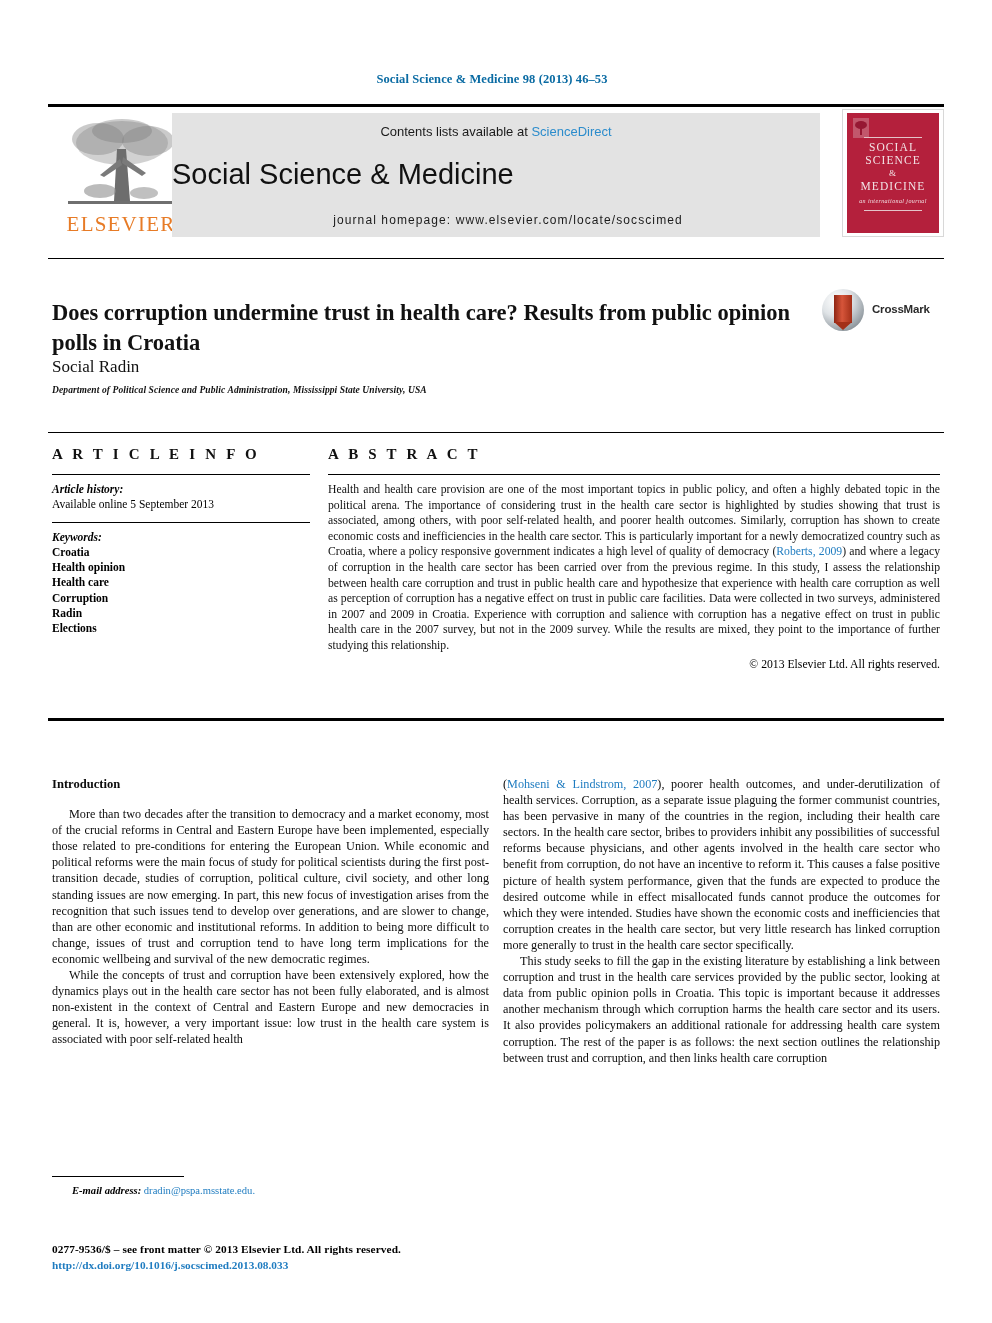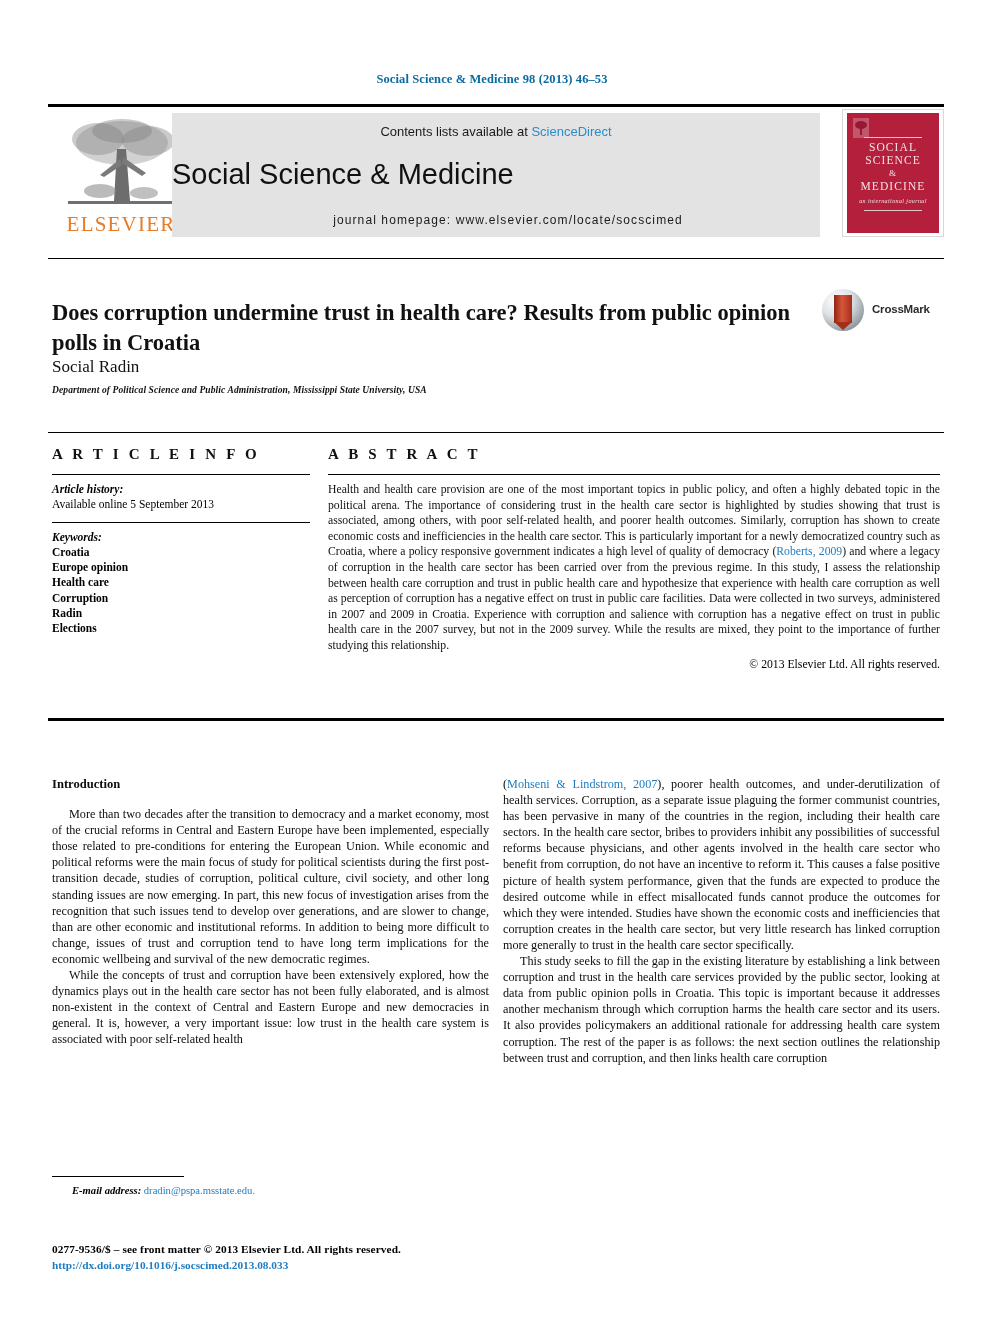--- a/index.html
+++ b/index.html
@@ -408,21 +408,21 @@
 
   <div class="info-col">
     <div class="sec-head">A R T I C L E  I N F O</div>
     <div class="hairline"></div>
     <div class="info-label">Article history:</div>
     <div class="info-text">Available online 5 September 2013</div>
     <div class="hairline thin"></div>
     <div class="info-label">Keywords:</div>
     <div class="kw-list">
       <div>Croatia</div>
-      <div>Europe opinion</div>
+      <div>Health opinion</div>
       <div>Health care</div>
       <div>Corruption</div>
       <div>Radin</div>
       <div>Elections</div>
     </div>
   </div>
 
   <div class="abs-col">
     <div class="sec-head">A B S T R A C T</div>
     <div class="hairline"></div>

